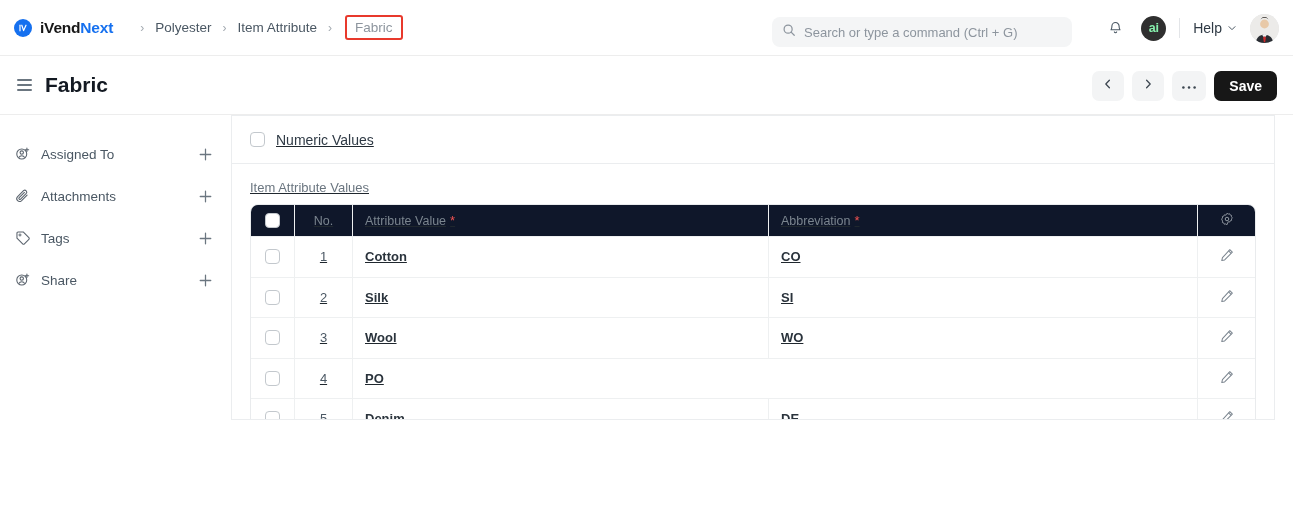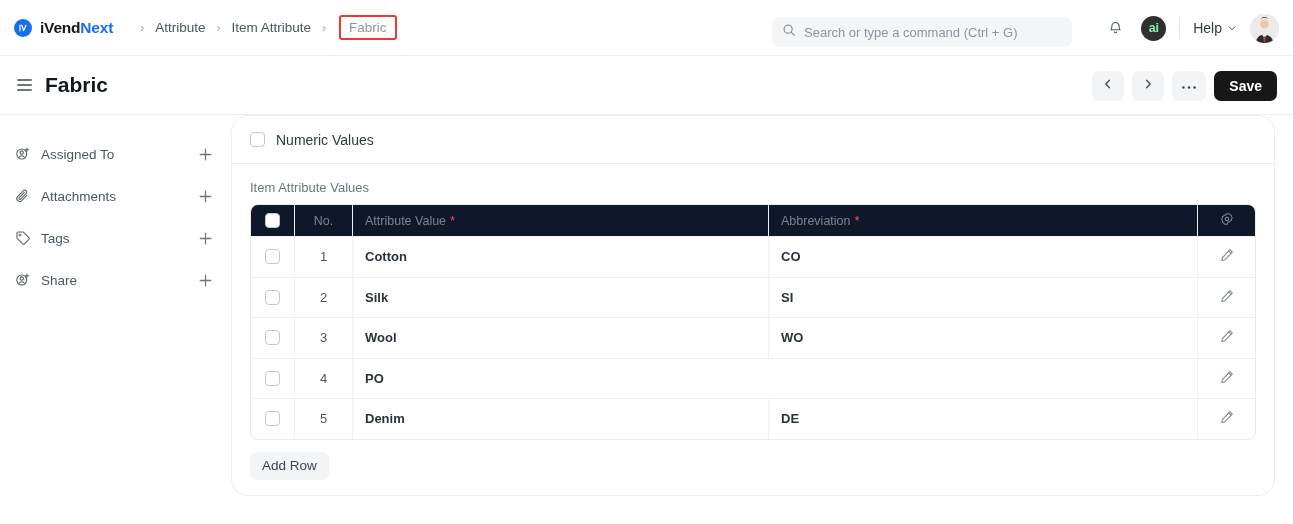--- a/index.html
+++ b/index.html
@@ -140,24 +140,25 @@
   .side-icon { width: 17px; display: flex; align-items: center; justify-content: center; flex-shrink: 0; }
   .side-label { font-size: 13.5px; color: #4a5763; margin-left: 10px; flex: 1; }
   .plus-btn {
     width: 20px; height: 20px; display: flex; align-items: center; justify-content: center;
     cursor: pointer; color: #6b7680;
   }
 
   .main { flex: 1; padding-right: 18px; }
   .panel {
     border: 1px solid #ebedef;
-    border-radius: 17px;
+    border-radius: 0;
     background: #fff;
-    height: 381px;
+    height: 305px;
     overflow: hidden;
+    text-decoration: underline;
   }
   .panel-head {
     height: 48px;
     display: flex; align-items: center;
     padding: 0 18px;
     border-bottom: 1px solid #ebedef;
   }
   .cb {
     width: 15px; height: 15px;
     border: 1.3px solid #c3c8cd;
@@ -216,21 +217,21 @@
         <path d="M4.8 3.2 L6.6 8.6 L9 3.2" stroke="#fff" stroke-width="1.2" fill="none" stroke-linejoin="round" stroke-linecap="round"></path>
       </svg>
     </span>
     <span class="brand-text">
       <span class="a">iVend</span><span class="b">Next</span>
     </span>
   </div>
 
   <div class="crumbs">
     <span class="crumb-sep">›</span>
-    <span class="crumb">Attribute</span>
+    <span class="crumb">Polyester</span>
     <span class="crumb-sep">›</span>
     <span class="crumb">Item Attribute</span>
     <span class="crumb-sep">›</span>
     <span class="crumb muted boxed">Fabric</span>
   </div>
 
   <div class="search">
     <span>
       <svg width="14" height="14" viewBox="0 0 16 16">
         <circle cx="7" cy="7" r="4.6" fill="none" stroke="#8d959e" stroke-width="1.4"></circle>

